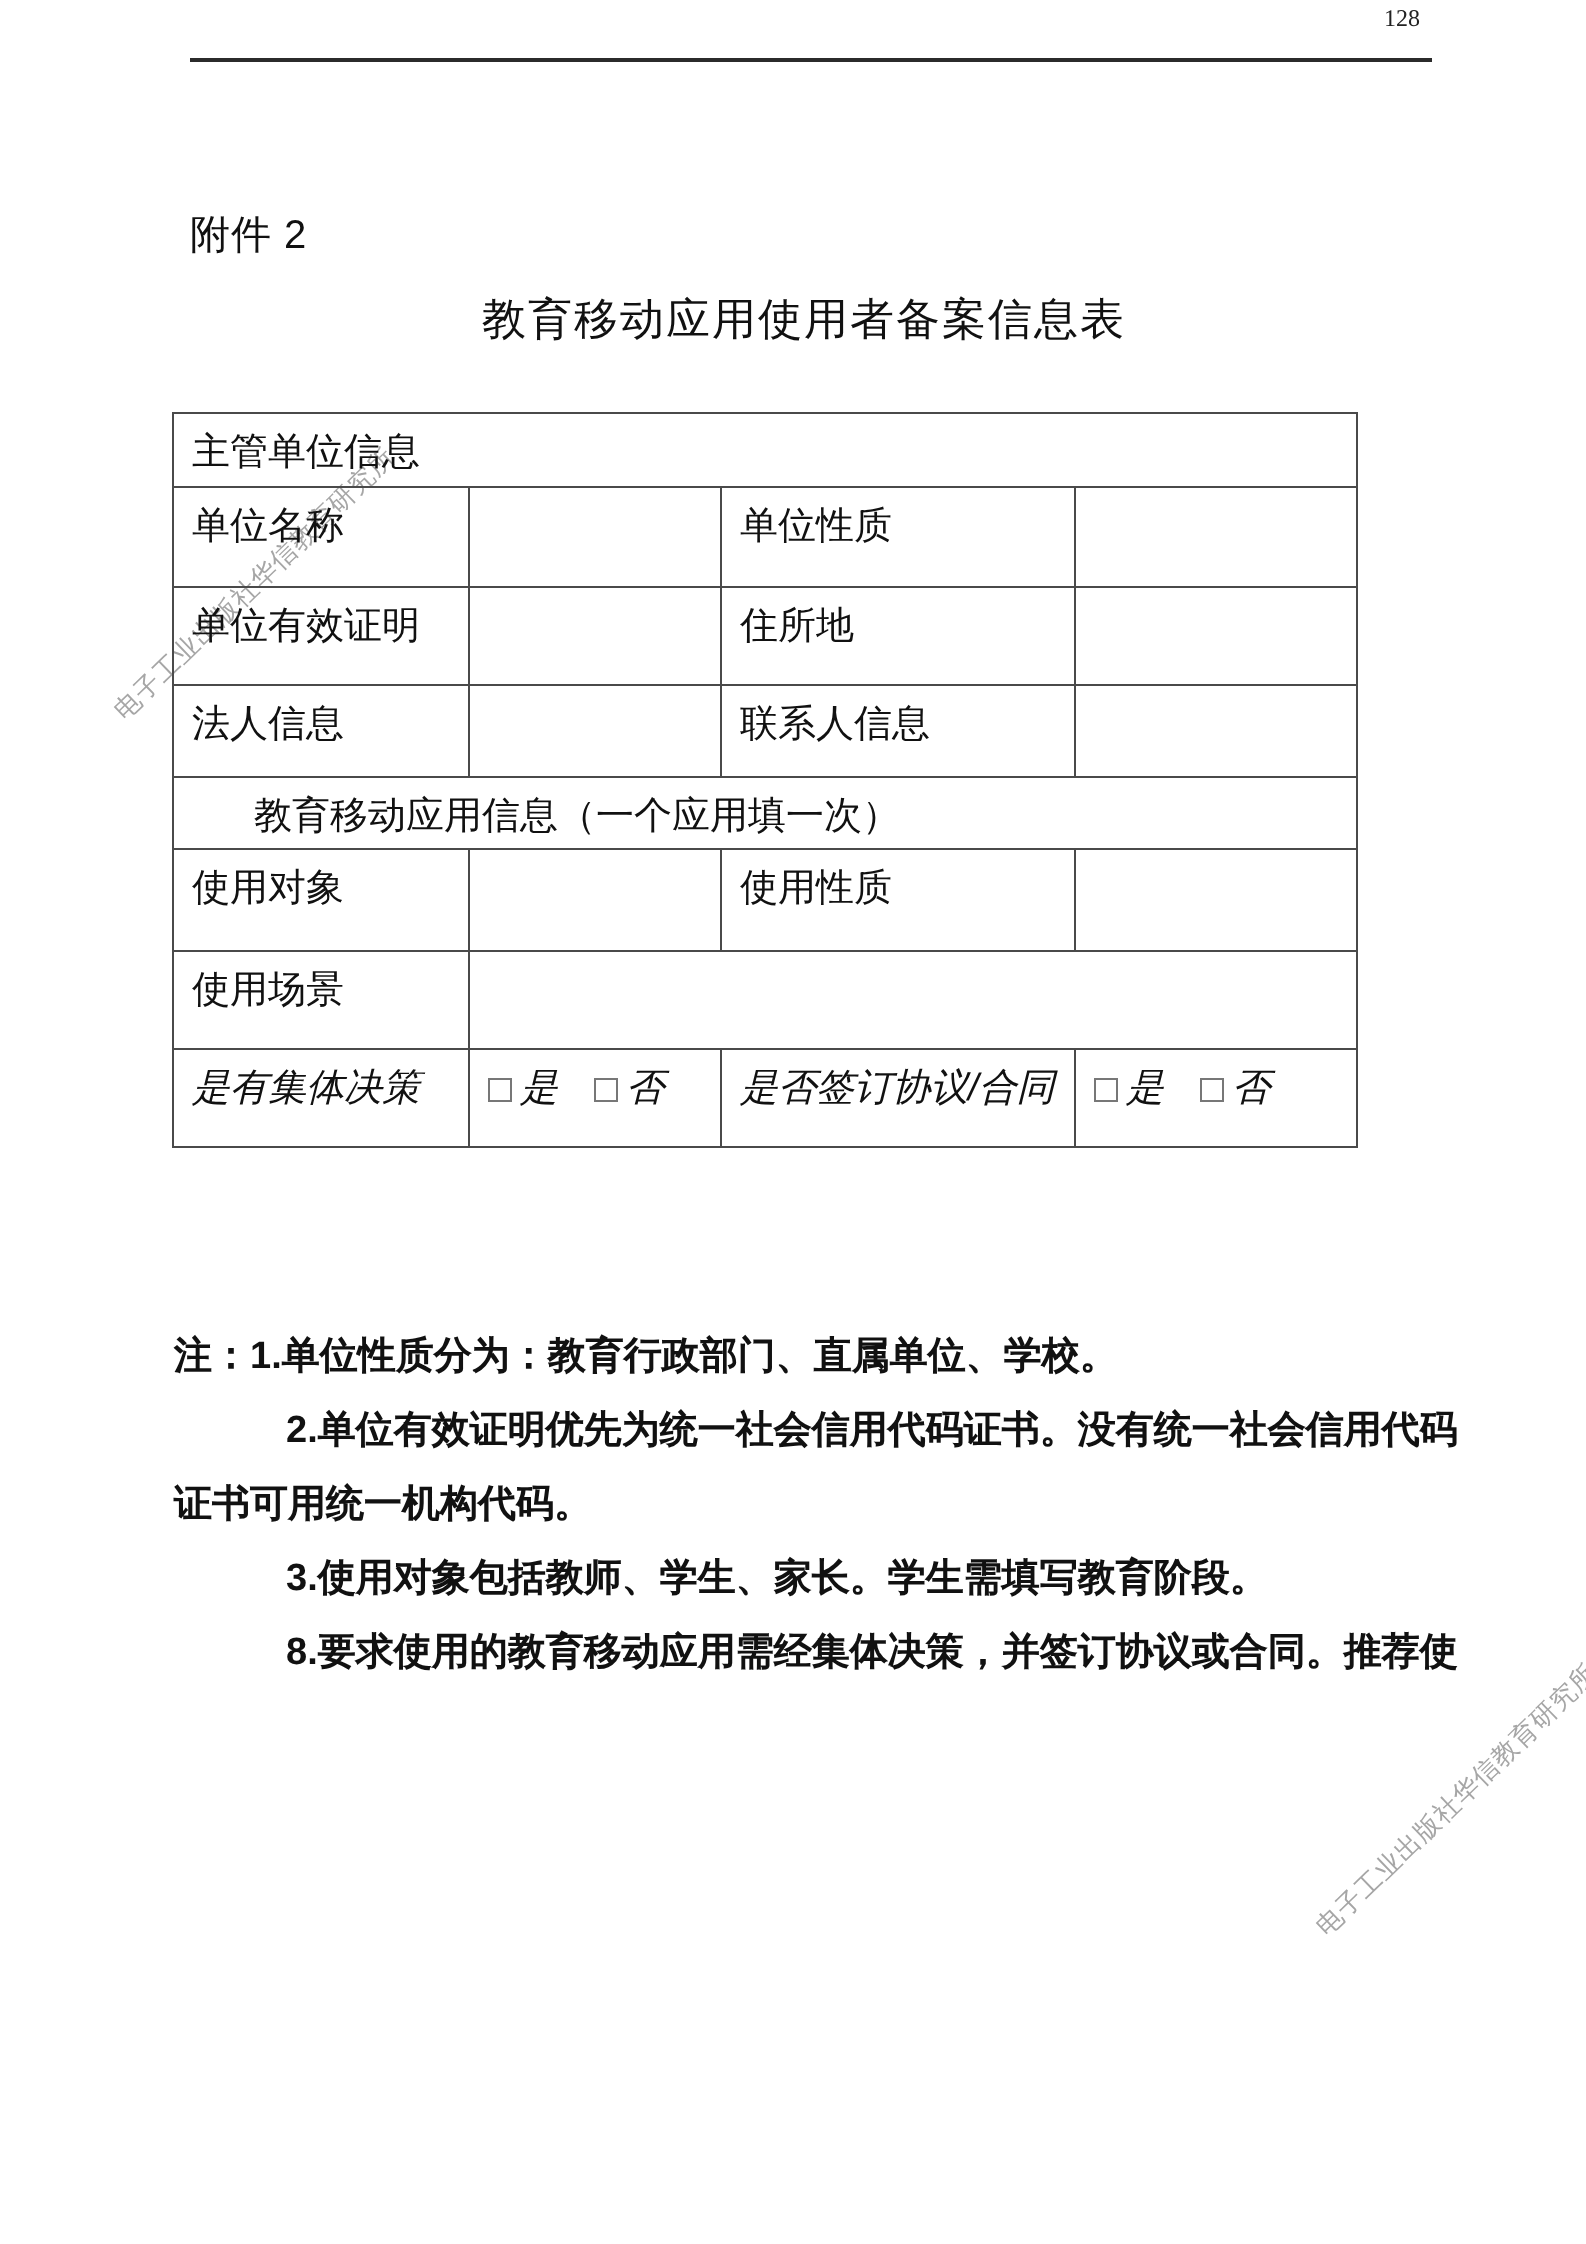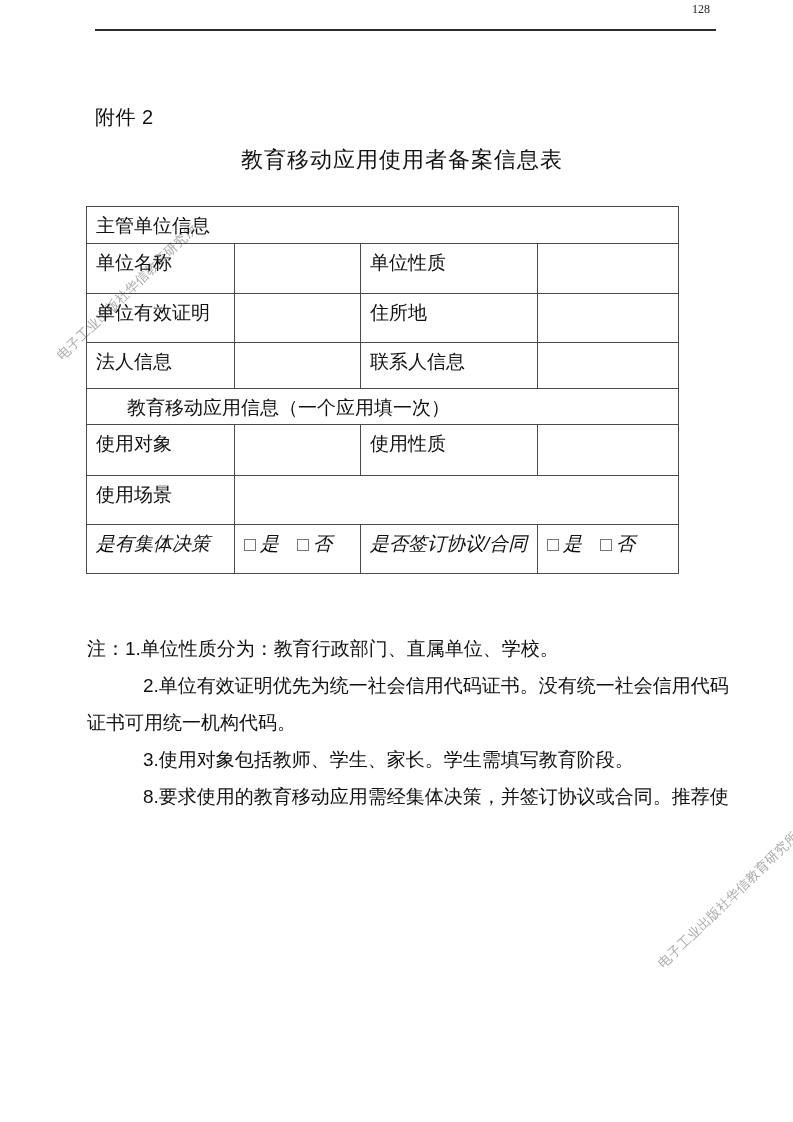--- a/index.html
+++ b/index.html
@@ -97,23 +97,24 @@
     height: 10px;
     border: 1.5px solid #777777;
     margin-right: 4px;
     vertical-align: -0.5px;
     background: transparent;
   }
   
   .notes {
     position: absolute;
     left: 87px;
-    top: 630px;
+    top: 660px;
     width: 640px;
     z-index: 2;
+    font-weight: bold;
   }
   .note-line {
     font-size: 19px;
     line-height: 37px;
     white-space: nowrap;
     color: #111111;
   }
   .note-line.indent { padding-left: 56px; }
 </style>
 </head>

